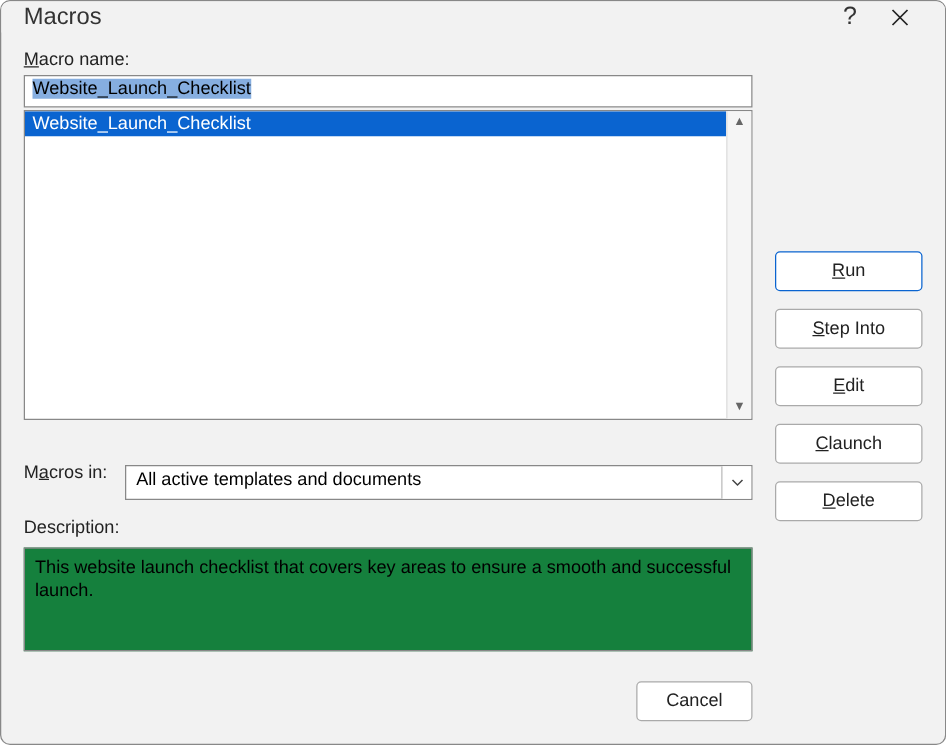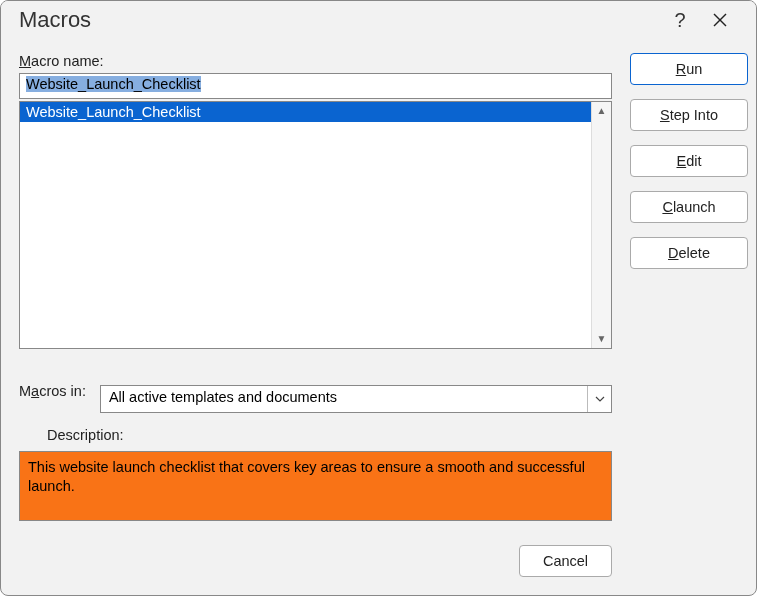--- a/index.html
+++ b/index.html
@@ -21,43 +21,44 @@
     overflow: hidden;
   }
   .titlebar {
     height: 50px;
     display: flex;
     align-items: center;
     padding: 0 16px 0 18px;
     background: #f2f2f2;
   }
   .titlebar .title {
-    font-size: 22px;
+    font-size: 19px;
     color: #333;
     flex: 0 0 auto;
   }
   .titlebar .spacer { flex: 1; }
   .titlebar .help-btn {
     width: 40px;
     text-align: center;
     font-size: 20px;
     color: #333;
     cursor: pointer;
   }
   .titlebar .close-btn {
     width: 40px;
     text-align: center;
     cursor: pointer;
   }
   .titlebar .close-btn svg { width: 16px; height: 16px; display: block; margin: 0 auto; }
   .body {
     flex: 1;
     display: flex;
-    padding: 14px 8px 18px 18px;
+    padding: 14px 18px 18px 18px;
     gap: 18px;
+    align-items: center;
   }
   .left-col {
     flex: 1;
     display: flex;
     flex-direction: column;
   }
   .right-col {
     width: 118px;
     display: flex;
     flex-direction: column;
@@ -144,26 +145,26 @@
   .dropdown .dd-btn {
     width: 24px;
     border-left: 1px solid #bbb;
     display: flex;
     align-items: center;
     justify-content: center;
     cursor: pointer;
     background: #fff;
   }
   .dropdown .dd-btn svg { width: 10px; height: 6px; }
-  .desc-label { margin-top: 14px; margin-left: 28px; }
+  .desc-label { margin-top: 14px; }
   .desc-box {
     margin-top: 4px;
-    height: 70px;
-    border: 1px solid #888;
-    background: #f97316;
+    height: 83px;
+    border: 1px solid #888;
+    background: #15803d;
     padding: 6px 8px;
     font-size: 14.5px;
     line-height: 1.3;
   }
   .bottom-row {
     margin-top: 24px;
     display: flex;
     justify-content: flex-end;
   }
   .btn {

